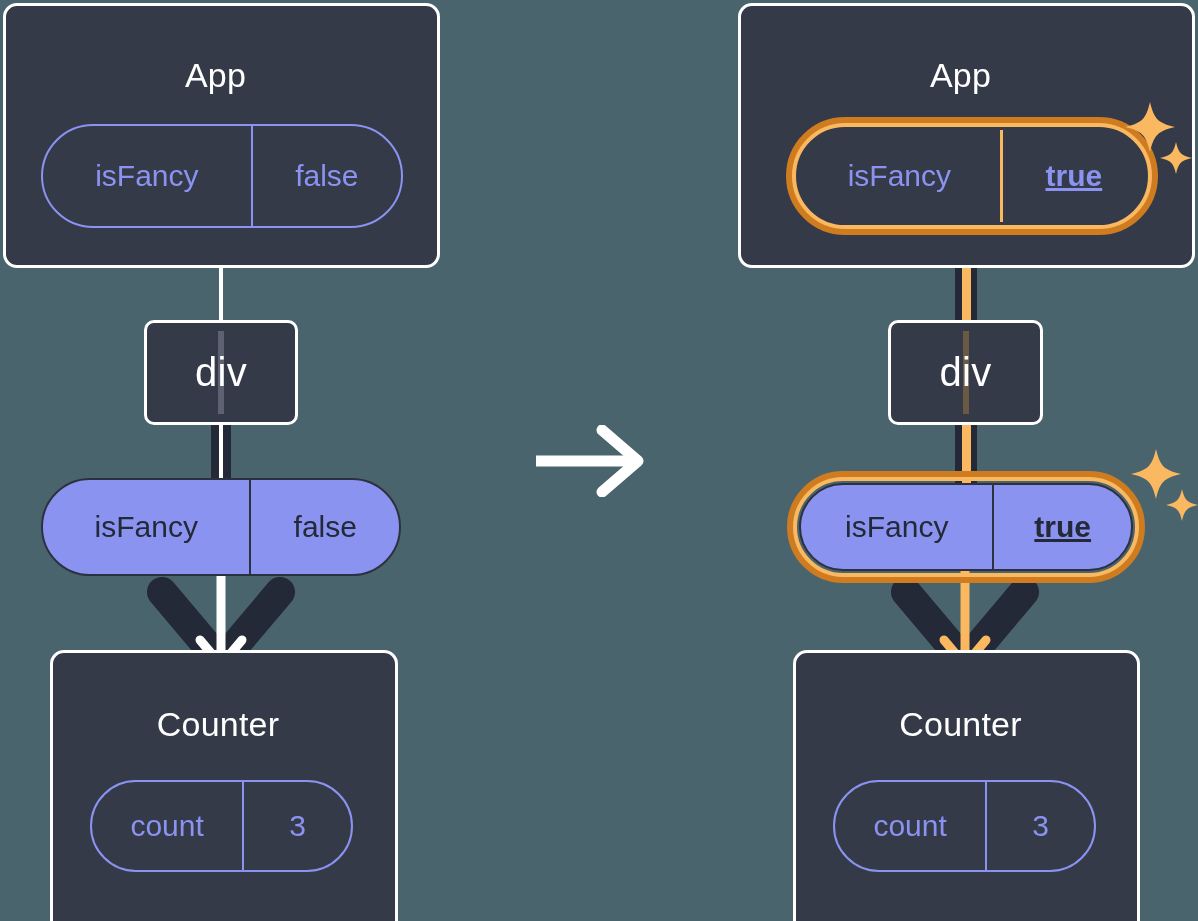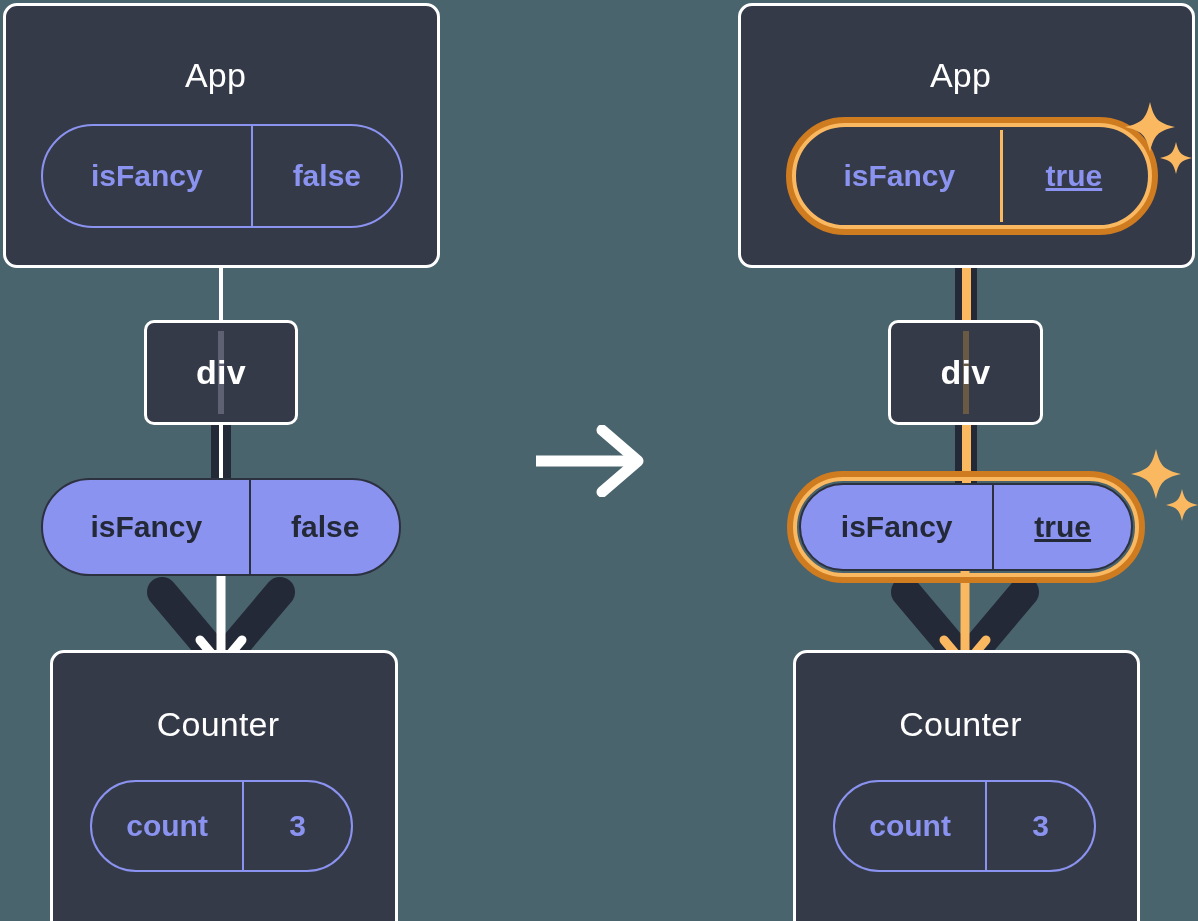--- a/index.html
+++ b/index.html
@@ -45,22 +45,22 @@
     border: 3px solid #ffffff;
     border-radius: 10px;
     box-sizing: border-box;
     display: flex;
     align-items: center;
     justify-content: center;
     z-index: 7;
   }
   .div-label {
     color: #ffffff;
-    font-size: 34px;
-    font-weight: 700;
+    font-size: 40px;
+    font-weight: 400;
     letter-spacing: 0.3px;
     position: relative;
     z-index: 3;
   }
   
   .div-inner-line {
     position: absolute;
     top: 8px; bottom: 8px;
     left: 50%;
     width: 6px;
@@ -80,21 +80,20 @@
     border-radius: 999px;
     z-index: 9;
   }
   .pill .cell {
     display: flex;
     align-items: center;
     justify-content: center;
     box-sizing: border-box;
     font-size: 30px;
     white-space: nowrap;
-    font-weight: bold;
   }
   .pill .cell.key   { flex: 1 1 58%; }
   .pill .cell.value { flex: 1 1 42%; }
 
   
   .pill.outline {
     border: 2px solid #8b93f0;
     background: transparent;
   }
   .pill.outline .cell { color: #8b93f0; }

